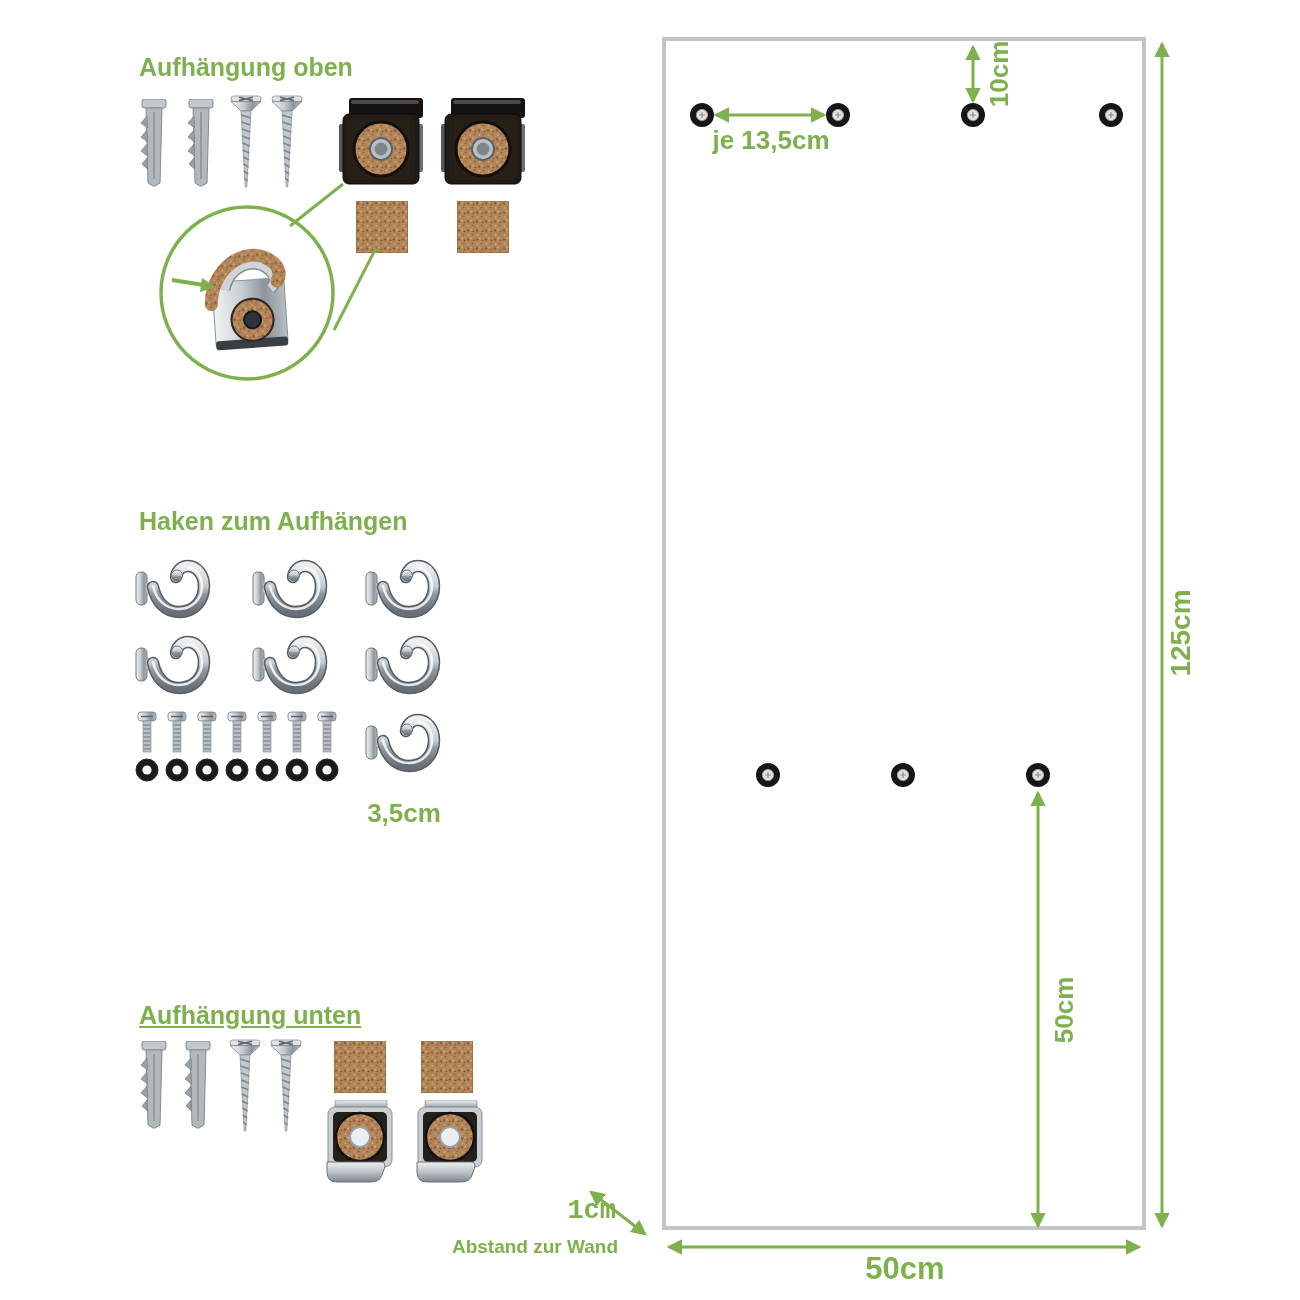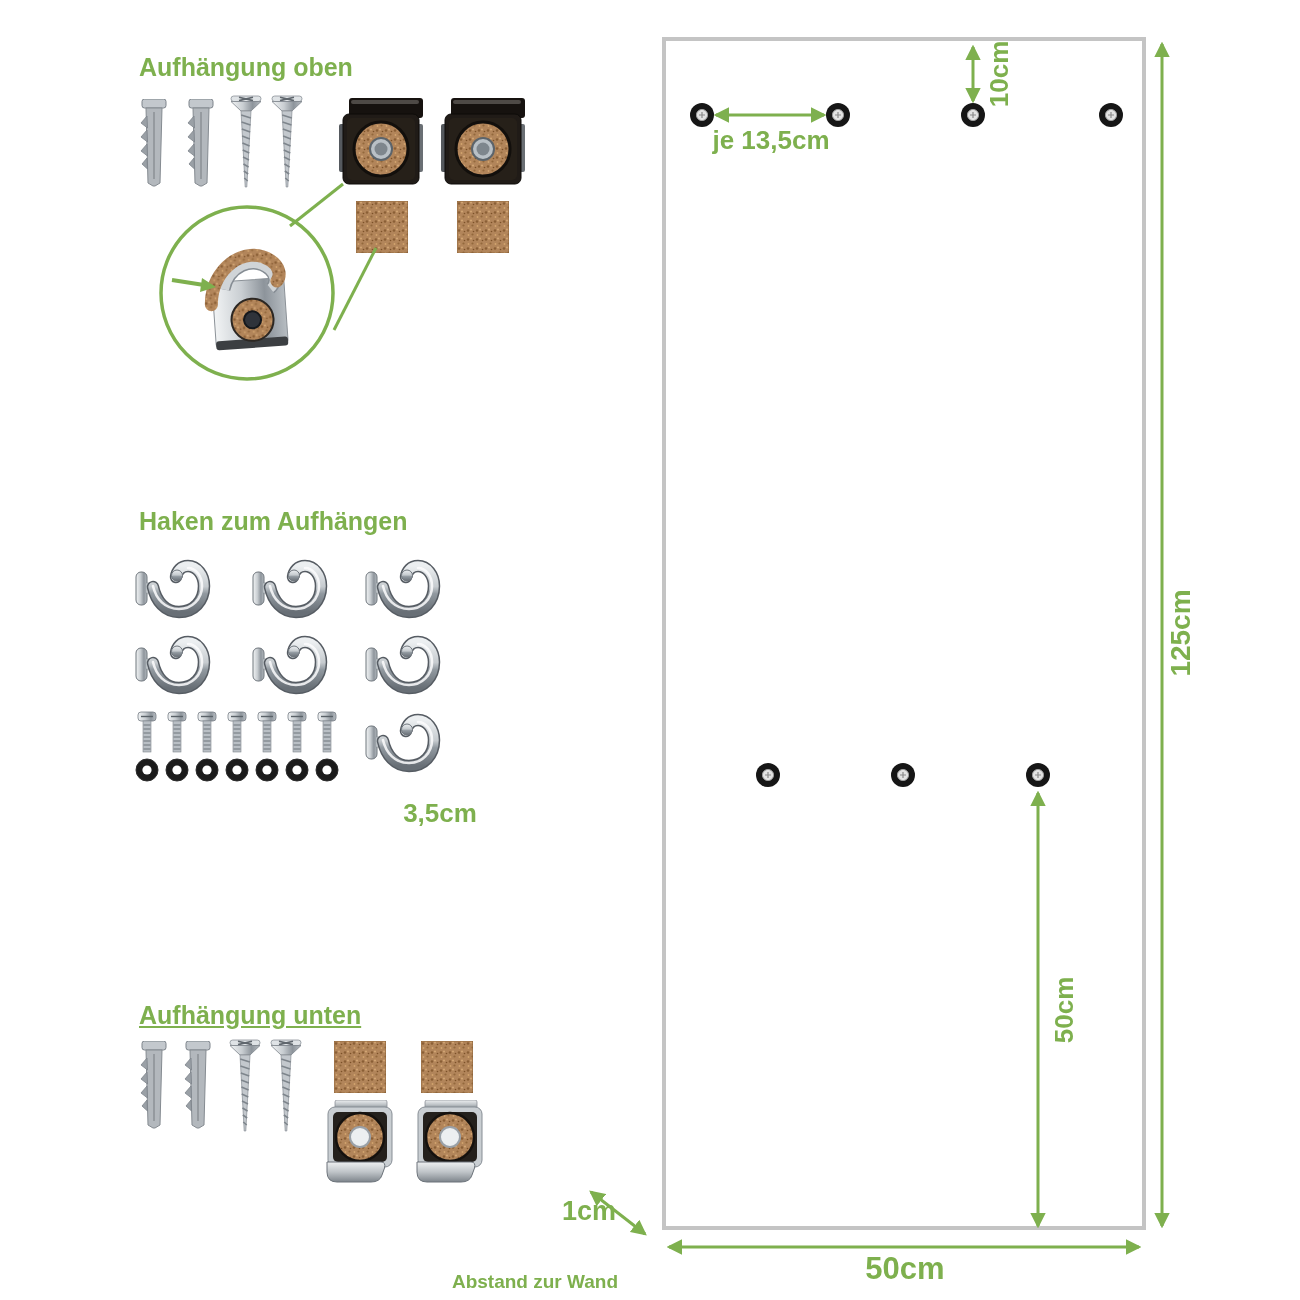--- a/index.html
+++ b/index.html
@@ -2,21 +2,21 @@
 <html><head>
 <meta charset="utf-8">
 <style>
   :root{ --green:#7eb04e; --panelborder:#c4c4c4; }
   html,body{margin:0;padding:0;background:#fff;}
   .stage{position:relative;width:1252px;height:1300px;background:#fff;overflow:hidden;
          font-family:"Liberation Sans",sans-serif;}
   .lbl{position:absolute;color:var(--green);font-weight:bold;white-space:nowrap;line-height:1;}
   .ctr{transform:translateX(-50%);}
   .rot{transform:translate(-50%,-50%) rotate(-90deg);}
-  .rend{transform:translateX(-100%);}
+  .rend{transform:translateX(-100%);font-family:Liberation Mono, monospace;}
   .sec-title{font-size:25px;}
   .icon{position:absolute;}
   .panel{position:absolute;left:662px;top:37px;width:484px;height:1193px;
          border:4px solid var(--panelborder);box-sizing:border-box;background:#fff;}
   .overlay{position:absolute;left:0;top:0;pointer-events:none;}
 </style>
 </head>
 <body>
 
 <div class="stage">
@@ -218,21 +218,21 @@
   <svg class="icon" style="left:255px;top:758px;" width="24" height="24" viewBox="0 0 24 24">
       <use href="#ic-washer"></use>
     </svg>
   <svg class="icon" style="left:285px;top:758px;" width="24" height="24" viewBox="0 0 24 24">
       <use href="#ic-washer"></use>
     </svg>
   <svg class="icon" style="left:315px;top:758px;" width="24" height="24" viewBox="0 0 24 24">
       <use href="#ic-washer"></use>
     </svg>
 
-  <div class="lbl ctr" style="left:404px;top:800px;font-size:26px;margin-left:36px;">3,5cm</div>
+  <div class="lbl ctr" style="left:404px;top:800px;font-size:26px;">3,5cm</div>
 
   <div class="lbl sec-title" style="left:139px;top:1003px;text-decoration:underline;">Aufhängung unten</div>
 
   <svg class="icon" style="left:139px;top:1041px;" width="30" height="88" viewBox="0 0 30 88">
       <use href="#ic-plug"></use>
     </svg>
   <svg class="icon" style="left:183px;top:1041px;" width="30" height="88" viewBox="0 0 30 88">
       <use href="#ic-plug"></use>
     </svg>
   <svg class="icon" style="left:229px;top:1038px;" width="32" height="98" viewBox="0 0 32 98">
@@ -312,15 +312,15 @@
         </g>
     </g>
   </svg>
 
   <div class="lbl ctr" style="left:771px;top:127px;font-size:26px;text-align:right;">je 13,5cm</div>
   <div class="lbl rot" style="left:999px;top:74px;font-size:26px;">10cm</div>
   <div class="lbl rot" style="left:1181px;top:633px;font-size:28px;">125cm</div>
   <div class="lbl rot" style="left:1064px;top:1010px;font-size:26px;">50cm</div>
   <div class="lbl ctr" style="left:905px;top:1253px;font-size:31px;">50cm</div>
   <div class="lbl rend" style="left:616px;top:1198px;font-size:27px;">1cm</div>
-  <div class="lbl ctr" style="left:535px;top:1237px;font-size:19px;margin-top:35px;">Abstand zur Wand</div>
+  <div class="lbl ctr" style="left:535px;top:1237px;font-size:19px;">Abstand zur Wand</div>
 
 </div>
 
 </body></html>

